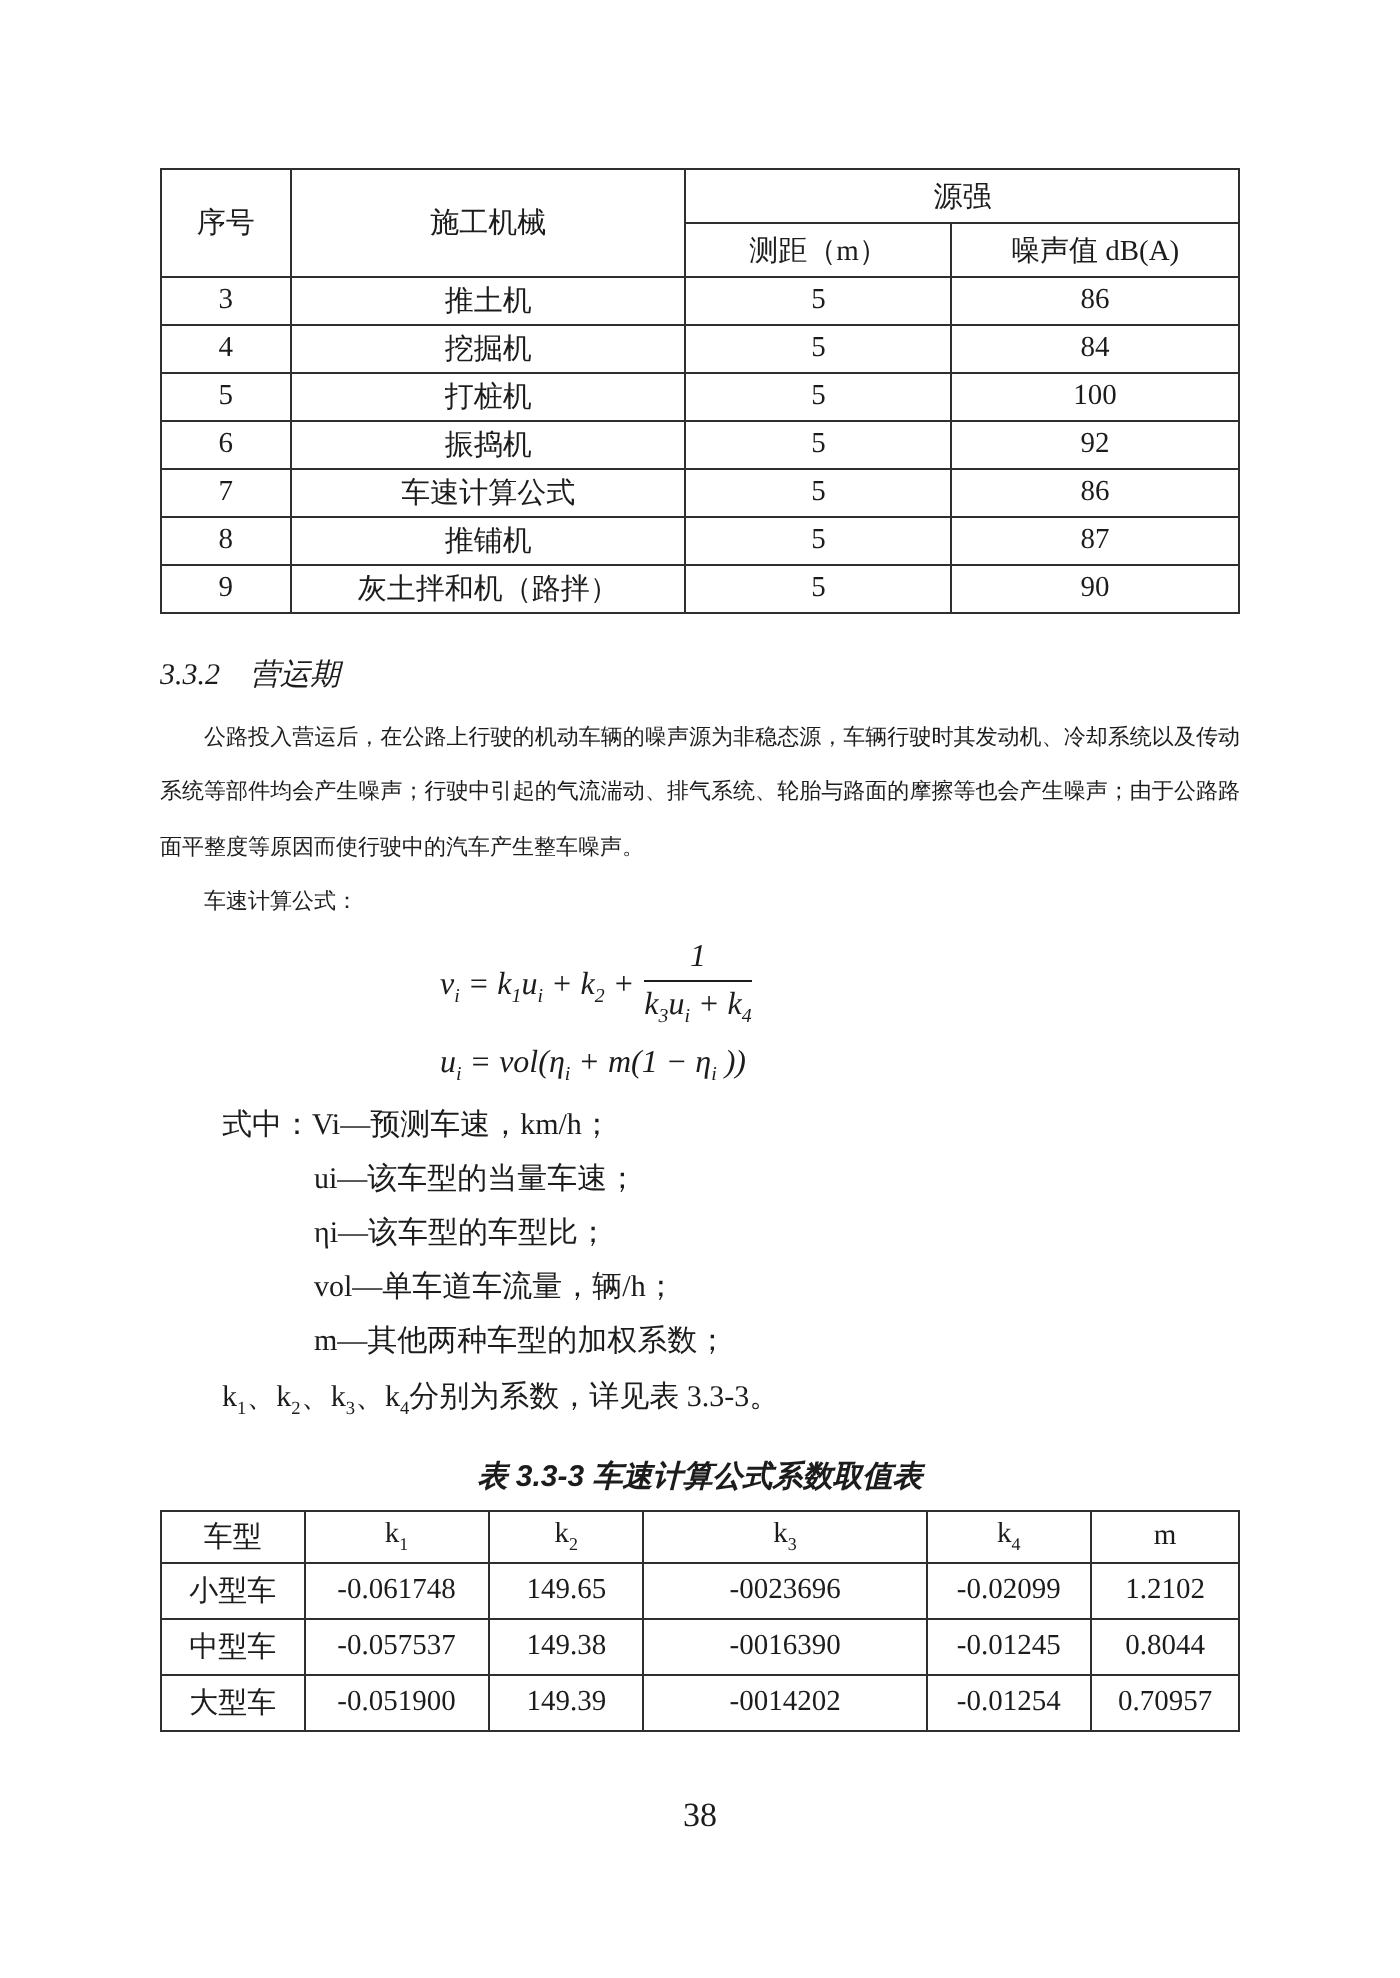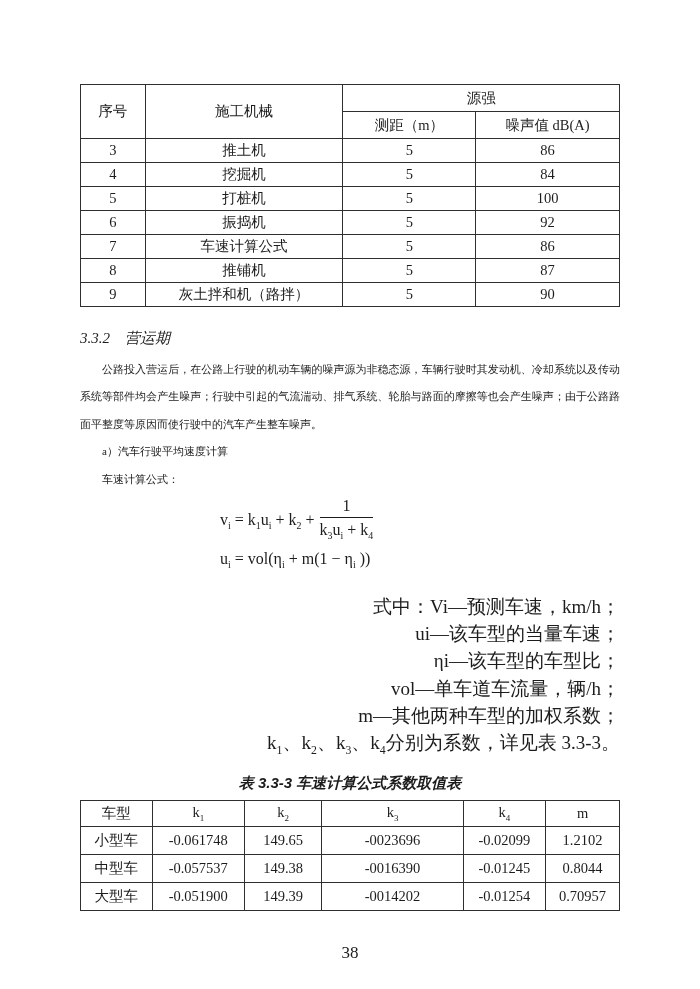--- a/index.html
+++ b/index.html
@@ -26,29 +26,29 @@
   .t2 tbody tr { height: 28px; }
 
   .section-heading {
     font-size: 15px; font-weight: normal;
     margin: 17px 0 4px 0; line-height: 28px; font-style: italic;
   }
   .body-text { font-size: 11px; line-height: 27.4px; margin: 0; }
   .indent { text-indent: 2em; }
   .justify { text-align: justify; }
 
-  .formula-block { margin: 4px 0 18px 140px; font-size: 16px; }
+  .formula-block { margin: 4px 0 2px 140px; font-size: 16px; font-style: italic; }
   .formula-line { display: flex; align-items: center; height: 48px; }
   .formula-line2 { display: flex; align-items: center; height: 30px; }
   .frac { display: inline-flex; flex-direction: column; text-align: center; margin-left: 5px; }
   .frac .num { line-height: 19px; padding: 0 12px 2px 12px; border-bottom: 1.3px solid #1c1c1c; }
   .frac .den { line-height: 19px; padding-top: 2px; }
   sub { font-size: 0.62em; }
 
-  .where { font-size: 19px; line-height: 27.2px; text-align: right; }
+  .where { font-size: 15px; line-height: 27.2px; }
   .where-first { padding-left: 31px; }
   .where-item { padding-left: 77px; }
   .k-line { padding-left: 31px; }
 
   .table-caption {
     font-family: "Liberation Sans", "DejaVu Sans", sans-serif;
     font-weight: bold; font-size: 15px; text-align: center;
     margin: 10px 0 7px 0;
     font-style: italic;
   }
@@ -121,21 +121,20 @@
         <td>5</td>
         <td>90</td>
       </tr>
     </tbody>
   </table>
 
   <h3 class="section-heading">3.3.2　营运期</h3>
 
   <p class="body-text indent justify">公路投入营运后，在公路上行驶的机动车辆的噪声源为非稳态源，车辆行驶时其发动机、冷却系统以及传动系统等部件均会产生噪声；行驶中引起的气流湍动、排气系统、轮胎与路面的摩擦等也会产生噪声；由于公路路面平整度等原因而使行驶中的汽车产生整车噪声。</p>
 
-  <p class="body-text indent">a）汽车行驶平均速度计算</p>
   <p class="body-text indent">车速计算公式：</p>
 
   <div class="formula-block">
     <div class="formula-line">
       <span>v<sub>i</sub> = k<sub>1</sub>u<sub>i</sub> + k<sub>2</sub> + </span>
       <span class="frac">
         <span class="num">1</span>
         <span class="den">k<sub>3</sub>u<sub>i</sub> + k<sub>4</sub></span>
       </span>
     </div>

